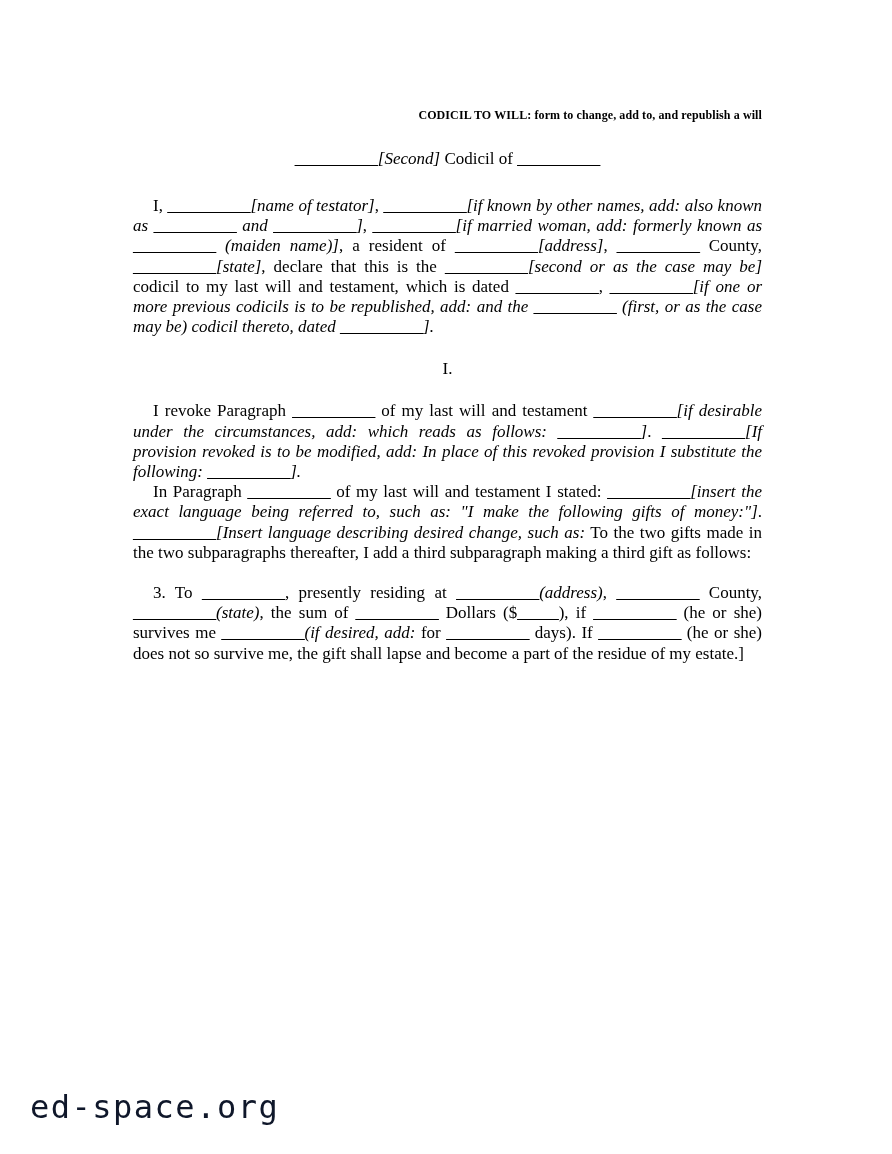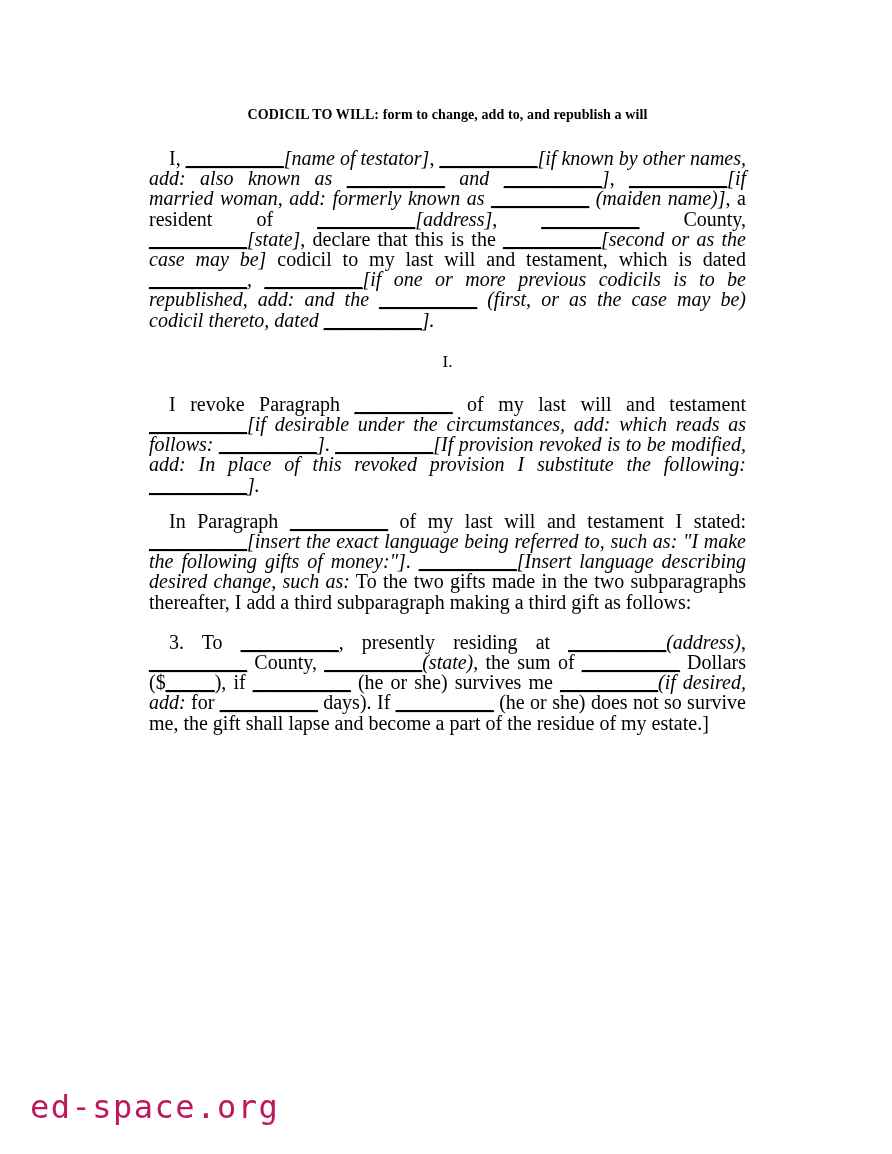--- a/index.html
+++ b/index.html
@@ -26,41 +26,41 @@
   }
 
   .content {
     position: absolute;
     left: 133px;
     top: 104px;
     width: 629px;
   }
 
   .doc-title {
-    font-size: 14px;
+    font-size: 12px;
     font-weight: bold;
     line-height: 22px;
     letter-spacing: 0.1px;
     margin: 0 0 22px 0;
-    text-align: center;
+    text-align: right;
   }
 
   .centered-line {
     text-align: center;
     font-size: 17px;
     line-height: 22px;
     margin: 0 0 26px 0;
   }
 
   .para {
-    font-size: 20px;
+    font-size: 17px;
     line-height: 20.2px;
     text-align: justify;
     text-justify: inter-word;
-    margin: 16px;
+    margin: 0;
     text-indent: 20px;
   }
 
   .section-num {
     text-align: center;
     font-size: 17px;
     line-height: 20px;
     margin: 22px 0 22px 0;
   }
 
@@ -91,29 +91,30 @@
 </style>
 </head>
 <body>
 
 <div class="page">
 
   <div class="content">
 
     <h1 class="doc-title">CODICIL TO WILL: form to change, add to, and republish a will</h1>
 
+    <p class="centered-line"><span class="blank">__________</span><i>[Second]</i><span> Codicil of </span><span class="blank">__________</span></p>
 
     <p class="para"><span>I, </span><span class="blank">__________</span><i>[name of testator]</i><span>, </span><span class="blank">__________</span><i>[if known by other names, add: also known as </i><span class="blank">__________</span><i> and </i><span class="blank">__________</span><i>]</i><span>, </span><span class="blank">__________</span><i>[if married woman, add: formerly known as </i><span class="blank">__________</span><i> (maiden name)]</i><span>, a resident of </span><span class="blank">__________</span><i>[address]</i><span>, </span><span class="blank">__________</span><span> County, </span><span class="blank">__________</span><i>[state]</i><span>, declare that this is the </span><span class="blank">__________</span><i>[second or as the case may be]</i><span> codicil to my last will and testament, which is dated </span><span class="blank">__________</span><span>, </span><span class="blank">__________</span><i>[if one or more previous codicils is to be republished, add: and the </i><span class="blank">__________</span><i> (first, or as the case may be) codicil thereto, dated </i><span class="blank">__________</span><i>].</i></p>
 
     <p class="section-num">I.</p>
 
     <p class="para"><span>I revoke Paragraph </span><span class="blank">__________</span><span> of my last will and testament </span><span class="blank">__________</span><i>[if desirable under the circumstances, add: which reads as follows: </i><span class="blank">__________</span><i>]</i><span>. </span><span class="blank">__________</span><i>[If provision revoked is to be modified, add: In place of this revoked provision I substitute the following: </i><span class="blank">__________</span><i>].</i></p>
 
 
     <p class="para"><span>In Paragraph </span><span class="blank">__________</span><span> of my last will and testament I stated: </span><span class="blank">__________</span><i>[insert the exact language being referred to, such as: "I make the following gifts of money:"]</i><span>. </span><span class="blank">__________</span><i>[Insert language describing desired change, such as:</i><span> To the two gifts made in the two subparagraphs thereafter, I add a third subparagraph making a third gift as follows:</span></p>
 
     <p class="para para-3"><span>3. To </span><span class="blank">__________</span><span>, presently residing at </span><span class="blank">__________</span><i>(address)</i><span>, </span><span class="blank">__________</span><span> County, </span><span class="blank">__________</span><i>(state)</i><span>, the sum of </span><span class="blank">__________</span><span> Dollars ($</span><span class="blank">_____</span><span>), if </span><span class="blank">__________</span><span> (he or she) survives me </span><span class="blank">__________</span><i>(if desired, add:</i><span> for </span><span class="blank">__________</span><span> days). If </span><span class="blank">__________</span><span> (he or she) does not so survive me, the gift shall lapse and become a part of the residue of my estate.]</span></p>
 
   </div>
 
-  <div class="watermark" style="color: #be185d;">ed-space.org</div>
+  <div class="watermark" style="color: #0f172a;">ed-space.org</div>
 
 </div>
 
 </body></html>

